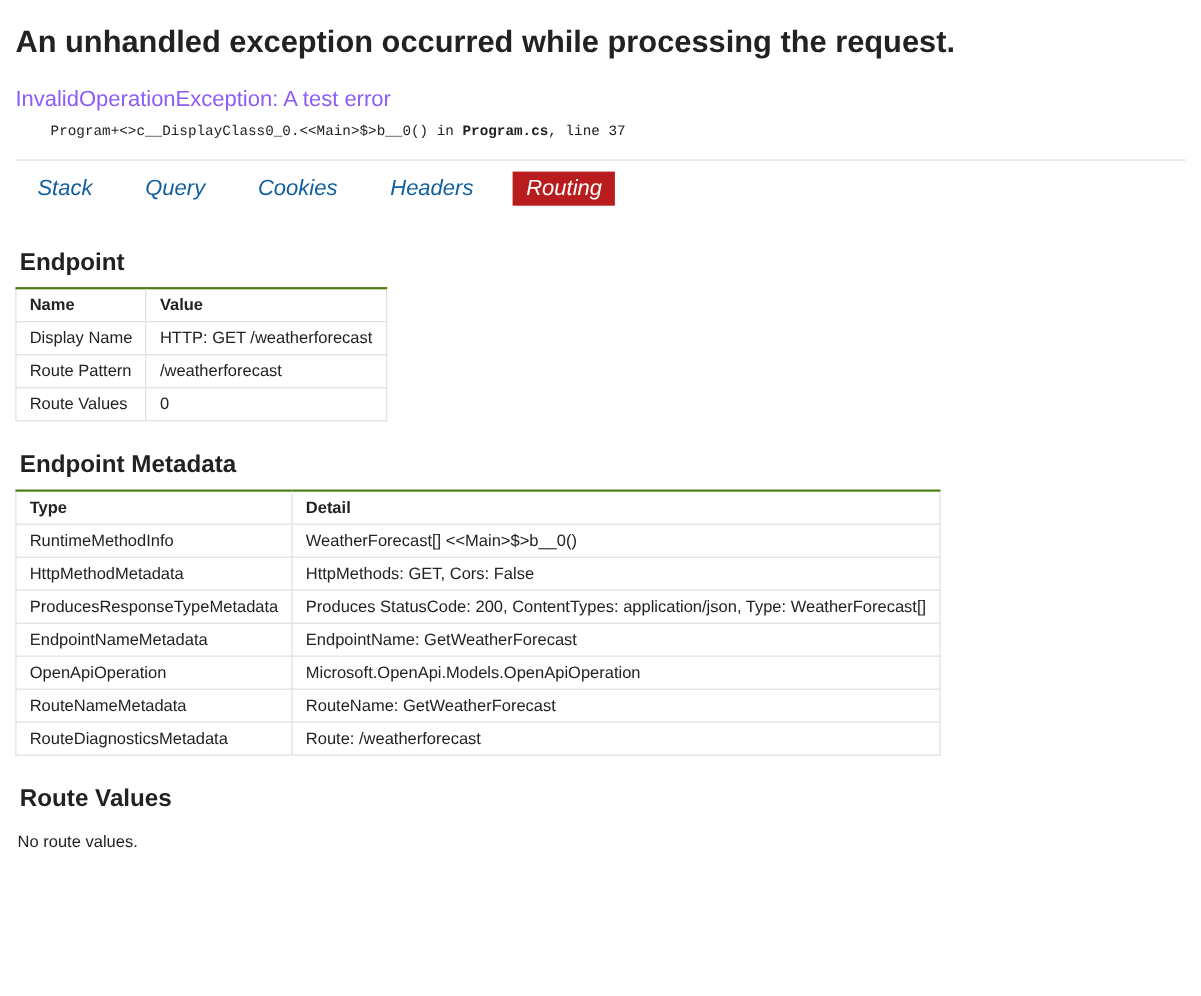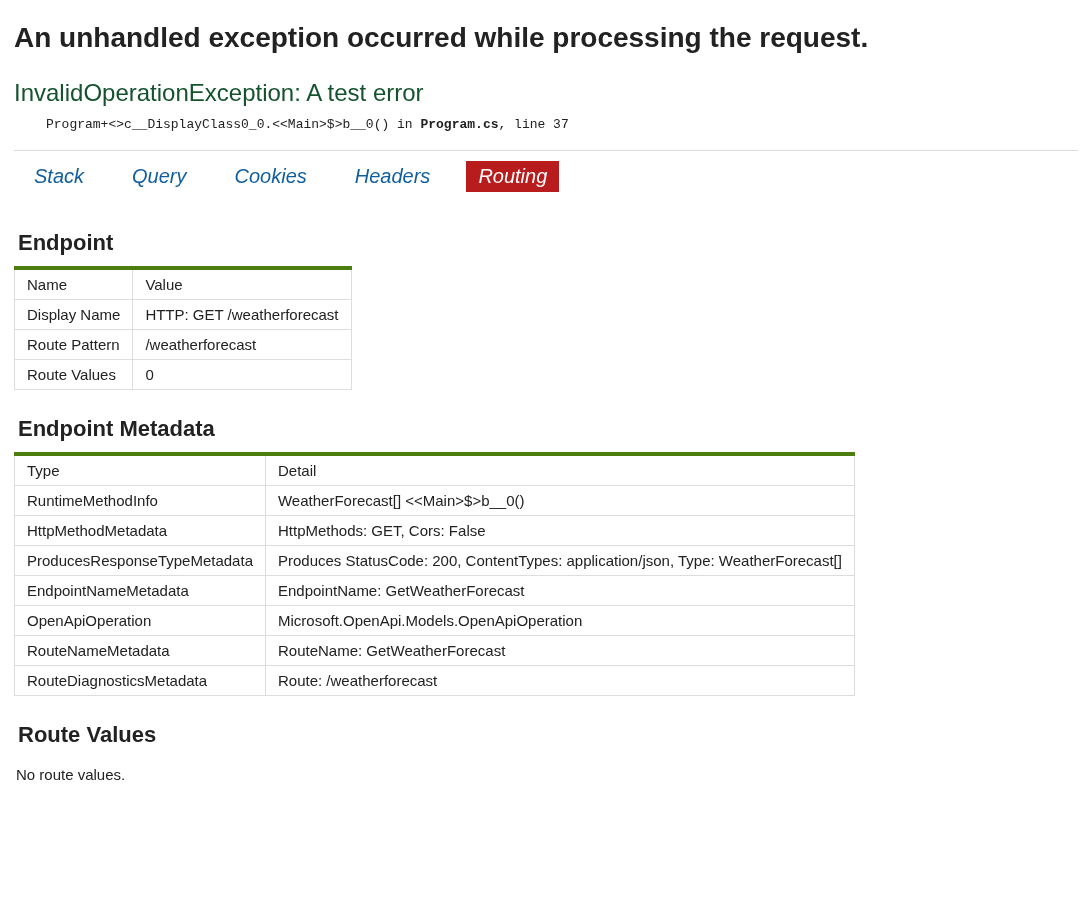--- a/index.html
+++ b/index.html
@@ -11,23 +11,23 @@
       font-size: 15px;
     }
     h1 {
       font-size: 28px;
       font-weight: 700;
       color: #222;
       margin: 6px 0 8px 0;
       line-height: 1.25;
     }
     .exception-msg {
-      font-size: 24px;
+      font-size: 20px;
       font-weight: 300;
-      color: #14532d;
+      color: #8b5cf6;
       margin: 24px 0 4px 0;
     }
     .stack-line {
       font-family: Consolas, "Courier New", monospace;
       font-size: 13px;
       color: #222;
       margin: 10px 0 18px 32px;
     }
     .stack-line .file { font-weight: 700; }
     hr.divider {
@@ -64,22 +64,22 @@
     }
     th, td {
       text-align: left;
       border: 1px solid #ddd;
       padding: 6px 12px;
       font-size: 15px;
       font-weight: 400;
       color: #222;
     }
     th {
-      font-weight: 400;
-      border-top: 4px solid #4d7c0f;
+      font-weight: 700;
+      border-top: 2px solid #4d7c0f;
     }
     .no-route {
       margin: 18px 0 0 2px;
       font-size: 15px;
       color: #222;
     }
   </style>
 </head>
 <body>
 

